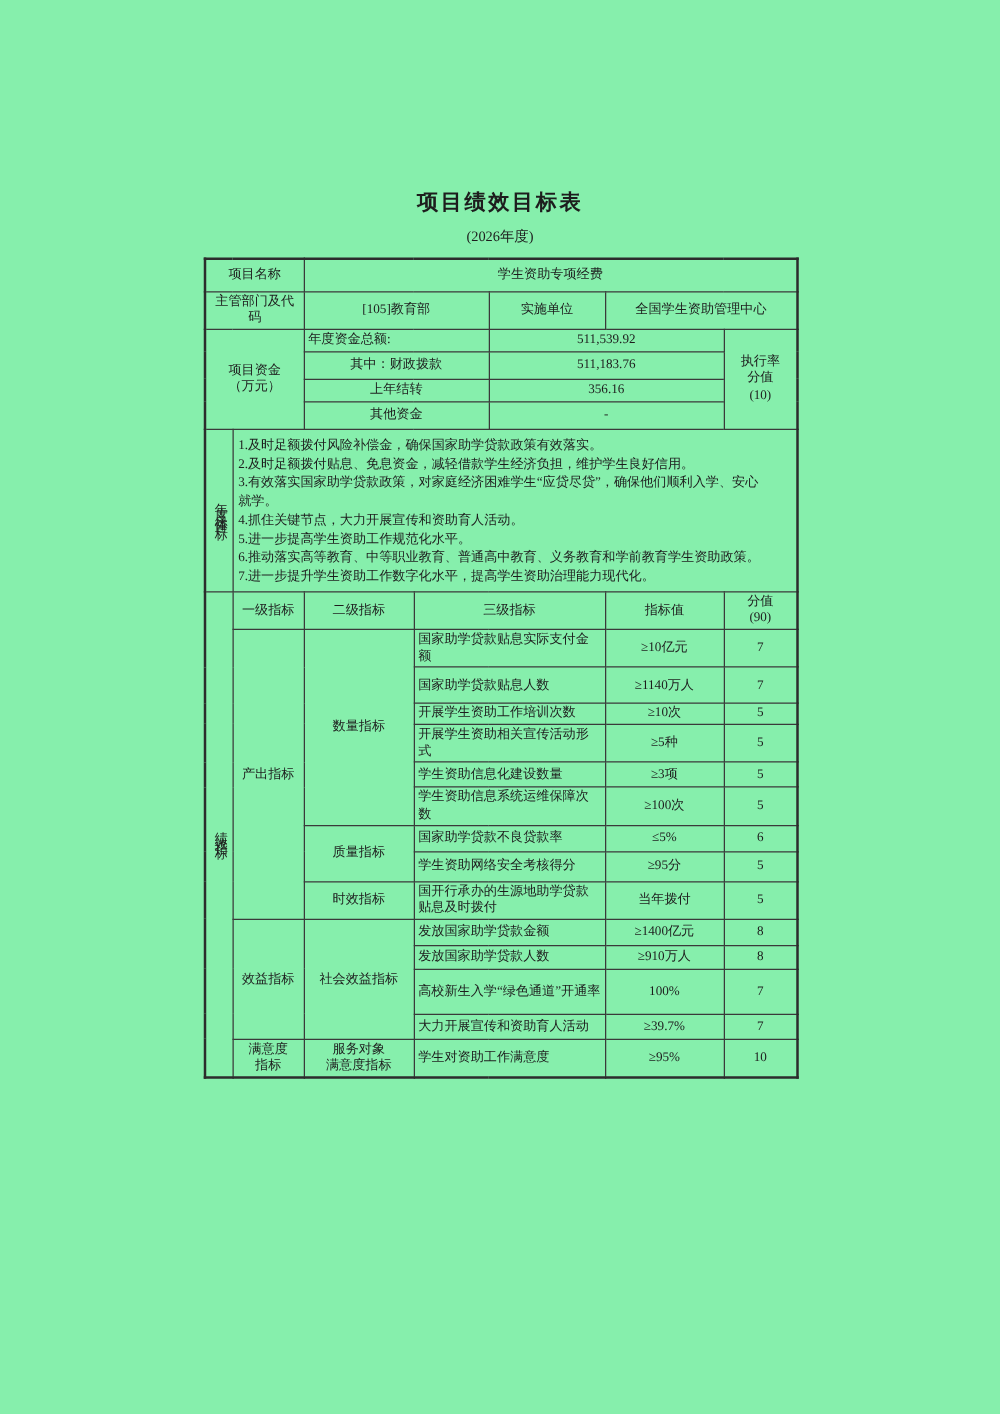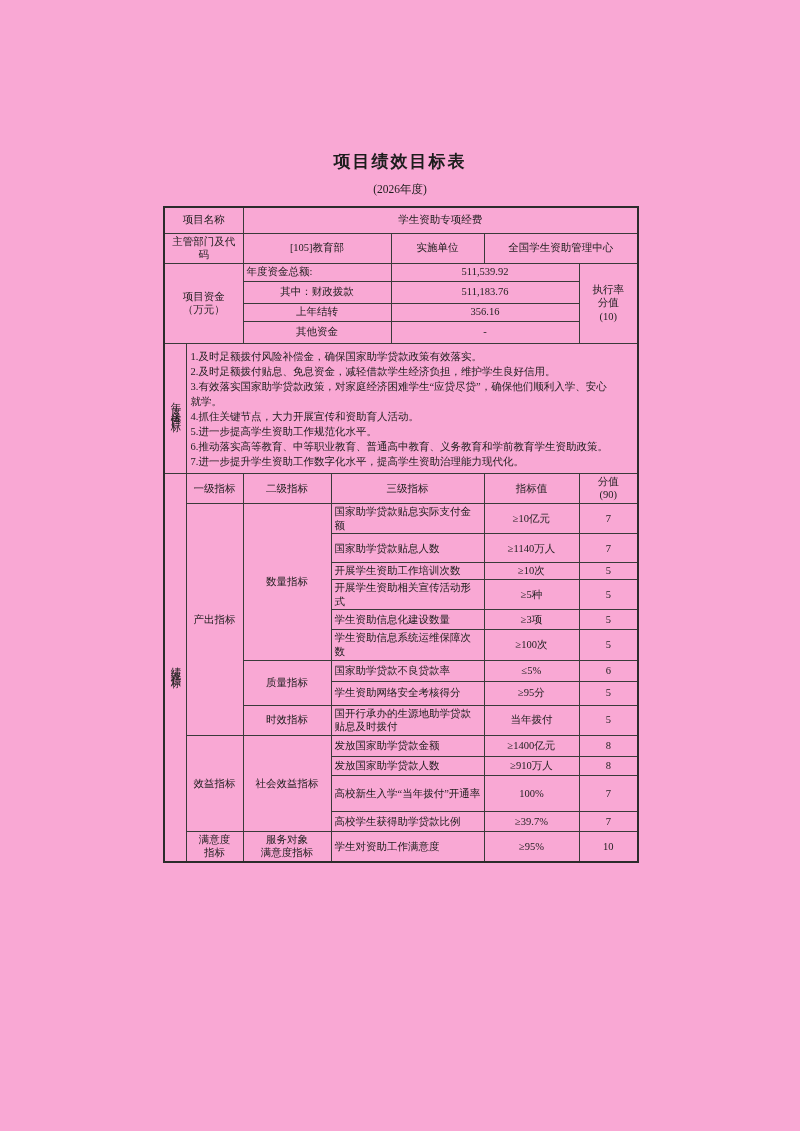--- a/index.html
+++ b/index.html
@@ -1,21 +1,21 @@
 <!DOCTYPE html>
 <html><head>
 <meta charset="utf-8">
 <style>
   * { margin: 0; padding: 0; box-sizing: border-box; }
   html, body { background: #e9e9e9; }
   .page {
     position: relative;
     width: 800px;
     height: 1131px;
-    background: #f9a8d4;
+    background: #86efac;
     font-family: "Liberation Serif", "DejaVu Serif", serif;
     color: #1d1d1d;
     overflow: hidden;
     margin: 0 auto;
   }
   .doc {
     position: absolute;
     left: 163px;
     top: 150px;
     width: 474px;
@@ -205,26 +205,26 @@
         <td colspan="2" class="left">发放国家助学贷款金额</td>
         <td>≥1400亿元</td>
         <td>8</td>
       </tr>
       <tr style="height:19px">
         <td colspan="2" class="left">发放国家助学贷款人数</td>
         <td>≥910万人</td>
         <td>8</td>
       </tr>
       <tr style="height:36px">
-        <td colspan="2" class="left">高校新生入学“当年拨付”开通率</td>
+        <td colspan="2" class="left">高校新生入学“绿色通道”开通率</td>
         <td>100%</td>
         <td>7</td>
       </tr>
       <tr style="height:20px">
-        <td colspan="2" class="left">高校学生获得助学贷款比例</td>
+        <td colspan="2" class="left">大力开展宣传和资助育人活动</td>
         <td>≥39.7%</td>
         <td>7</td>
       </tr>
 
       <tr style="height:30px">
         <td class="pre">满意度
 指标</td>
         <td class="pre">服务对象
 满意度指标</td>
         <td colspan="2" class="left">学生对资助工作满意度</td>

